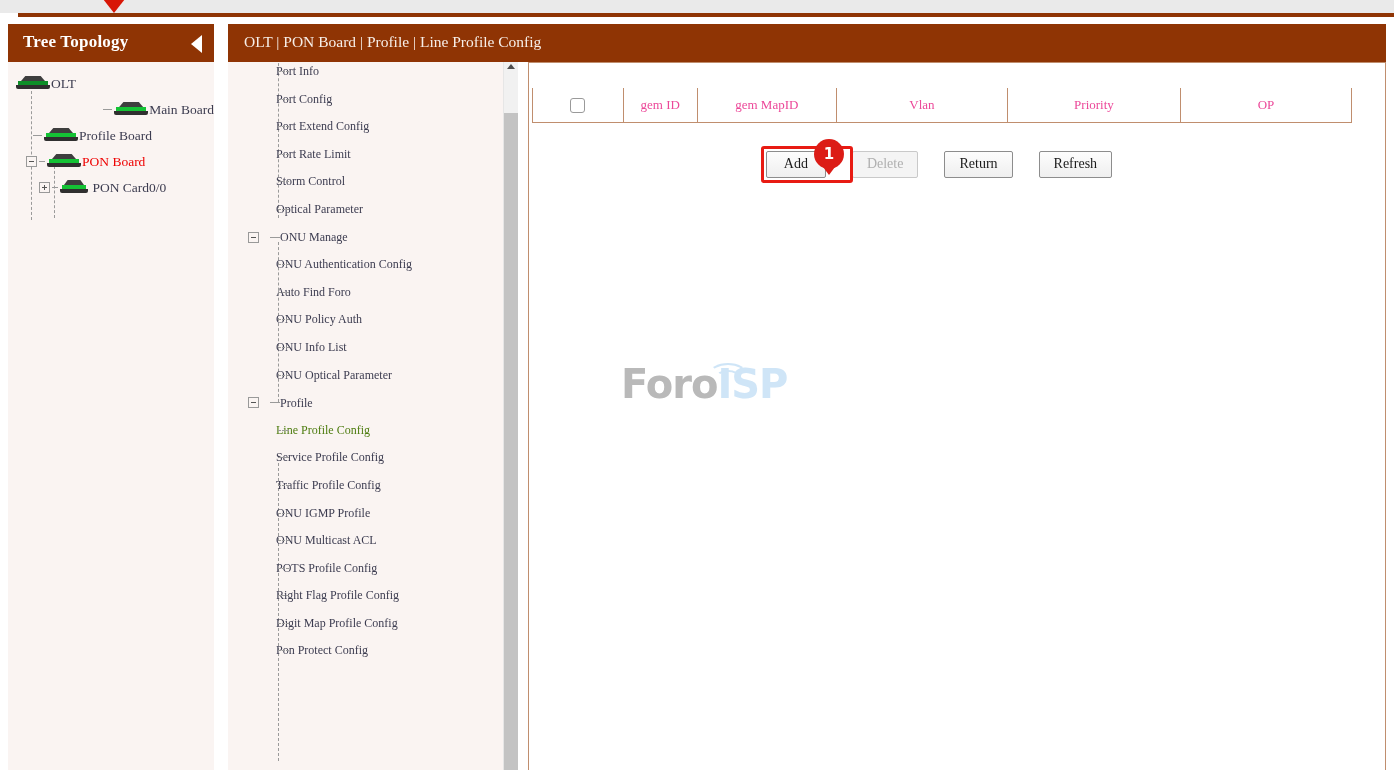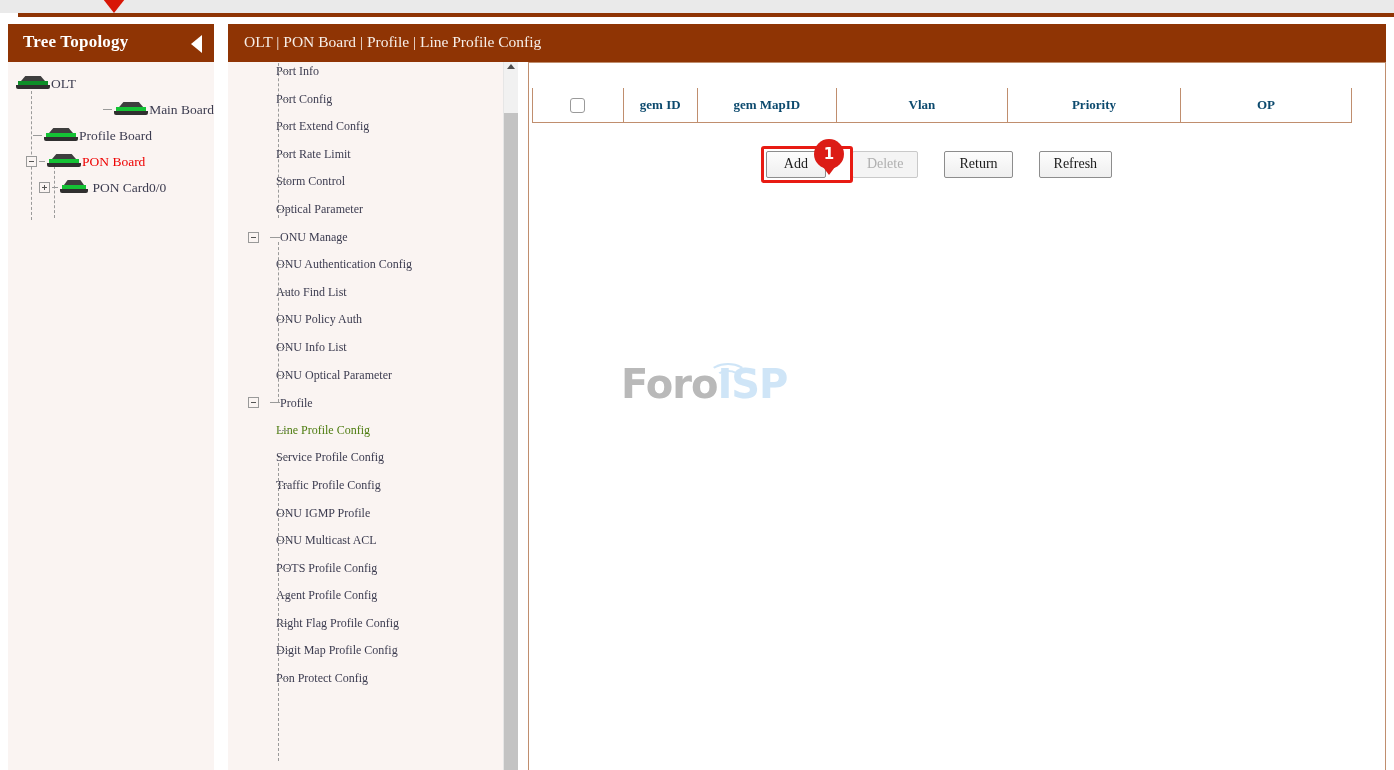--- a/index.html
+++ b/index.html
@@ -274,22 +274,22 @@
     width: 820px;
     border-collapse: collapse;
     font-family: "Liberation Serif", serif;
   }
   table.grid th {
     border: 1px solid #c08e6e;
     border-top: none;
     border-left: none;
     height: 34px;
     font-size: 13px;
-    font-weight: bold;
-    color: #0c4a6e;
+    font-weight: normal;
+    color: #ec4899;
     background: #ffffff;
   }
   table.grid th:first-child { border-left: 1px solid #c08e6e; }
   table.grid th.c-chk  { width: 86px; }
   table.grid th.c-gid  { width: 70px; }
   table.grid th.c-gmid { width: 132px; }
   table.grid th.c-vlan { width: 162px; }
   table.grid th.c-prio { width: 164px; }
   table.grid th.c-op   { width: 162px; }
 
@@ -445,21 +445,21 @@
         <span class="gmark"></span>
         <span class="mtext">ONU Manage</span>
       </div>
 
       <div class="mitem leaf">
         <span class="branch"></span>
         <span class="mtext">ONU Authentication Config</span>
       </div>
       <div class="mitem leaf">
         <span class="branch"></span>
-        <span class="mtext">Auto Find List</span>
+        <span class="mtext">Auto Find Foro</span>
       </div>
       <div class="mitem leaf">
         <span class="branch"></span>
         <span class="mtext">ONU Policy Auth</span>
       </div>
       <div class="mitem leaf">
         <span class="branch"></span>
         <span class="mtext">ONU Info List</span>
       </div>
       <div class="mitem leaf">
@@ -489,24 +489,20 @@
         <span class="branch"></span>
         <span class="mtext">ONU IGMP Profile</span>
       </div>
       <div class="mitem leaf">
         <span class="branch"></span>
         <span class="mtext">ONU Multicast ACL</span>
       </div>
       <div class="mitem leaf">
         <span class="branch"></span>
         <span class="mtext">POTS Profile Config</span>
-      </div>
-      <div class="mitem leaf">
-        <span class="branch"></span>
-        <span class="mtext">Agent Profile Config</span>
       </div>
       <div class="mitem leaf">
         <span class="branch"></span>
         <span class="mtext">Right Flag Profile Config</span>
       </div>
       <div class="mitem leaf">
         <span class="branch"></span>
         <span class="mtext">Digit Map Profile Config</span>
       </div>
       <div class="mitem leaf">

